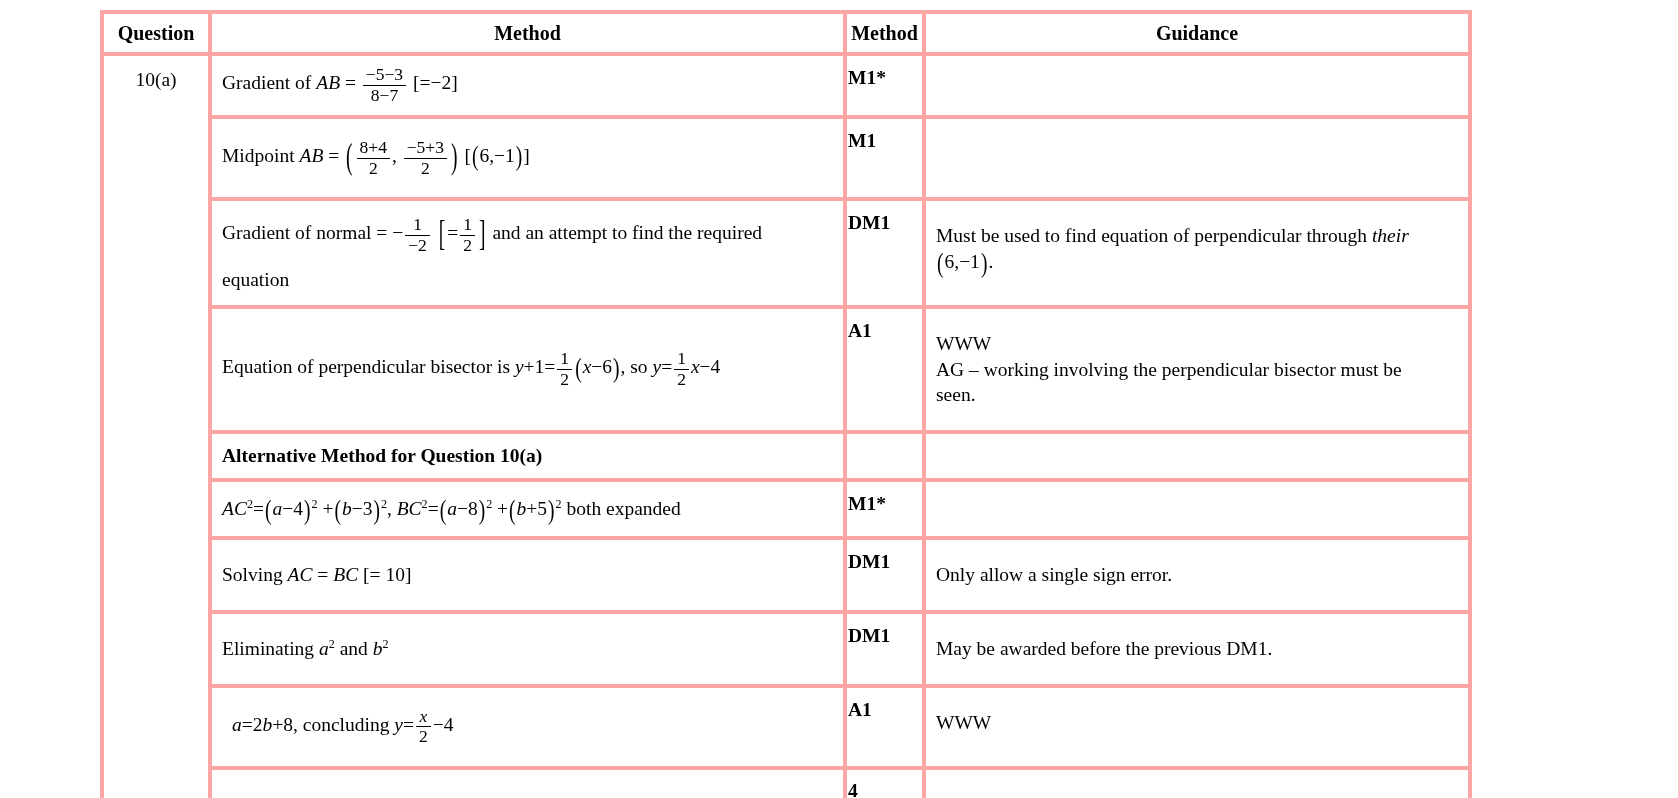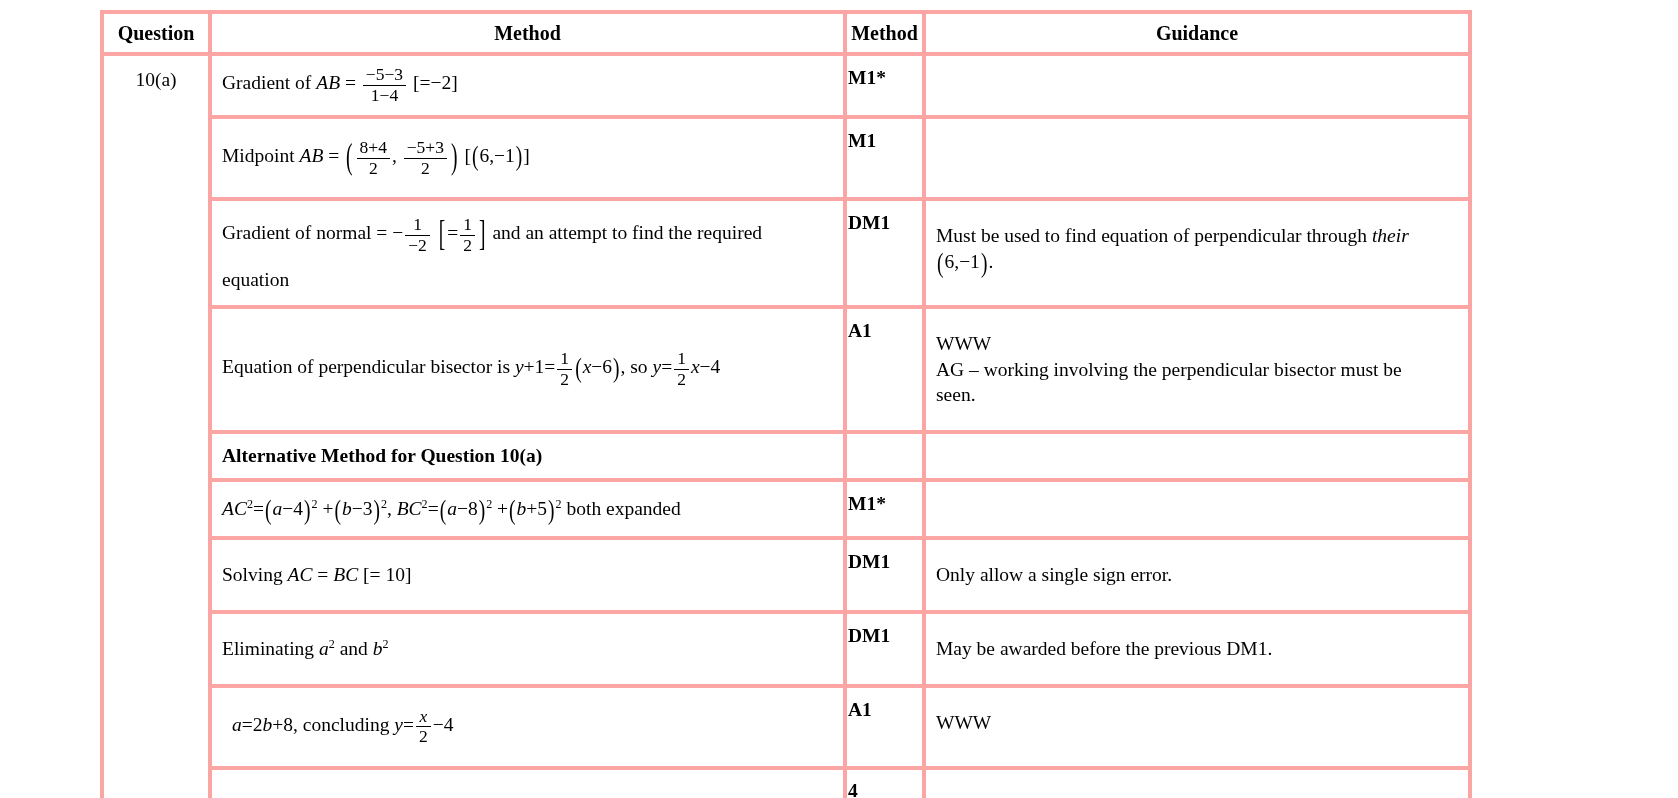--- a/index.html
+++ b/index.html
@@ -40,21 +40,21 @@
         <tr style="height:42px">
       <th class="hdr">Question</th>
       <th class="hdr">Method</th>
       <th class="hdr">Method</th>
       <th class="hdr">Guidance</th>
     </tr>
 
     <tr style="height:63px">
       <td class="qcell" rowspan="10">10(a)</td>
       <td class="ans">
-        <div class="mline">Gradient of <i>AB</i> = <span class="frac"><span class="fn">−5−3</span><span class="fd">1−4</span></span> [=−2]</div>
+        <div class="mline">Gradient of <i>AB</i> = <span class="frac"><span class="fn">−5−3</span><span class="fd">8−7</span></span> [=−2]</div>
       </td>
       <td class="marks">M1*</td>
       <td class="guide"></td>
     </tr>
 
     <tr style="height:82px">
       <td class="ans">
         <div class="mline">Midpoint <i>AB</i> = <span class="d tall">(</span><span class="frac"><span class="fn">8+4</span><span class="fd">2</span></span>, <span class="frac"><span class="fn">−5+3</span><span class="fd">2</span></span><span class="d tall">)</span> [<span class="d med">(</span>6,−1<span class="d med">)</span>]</div>
       </td>
       <td class="marks">M1</td>

